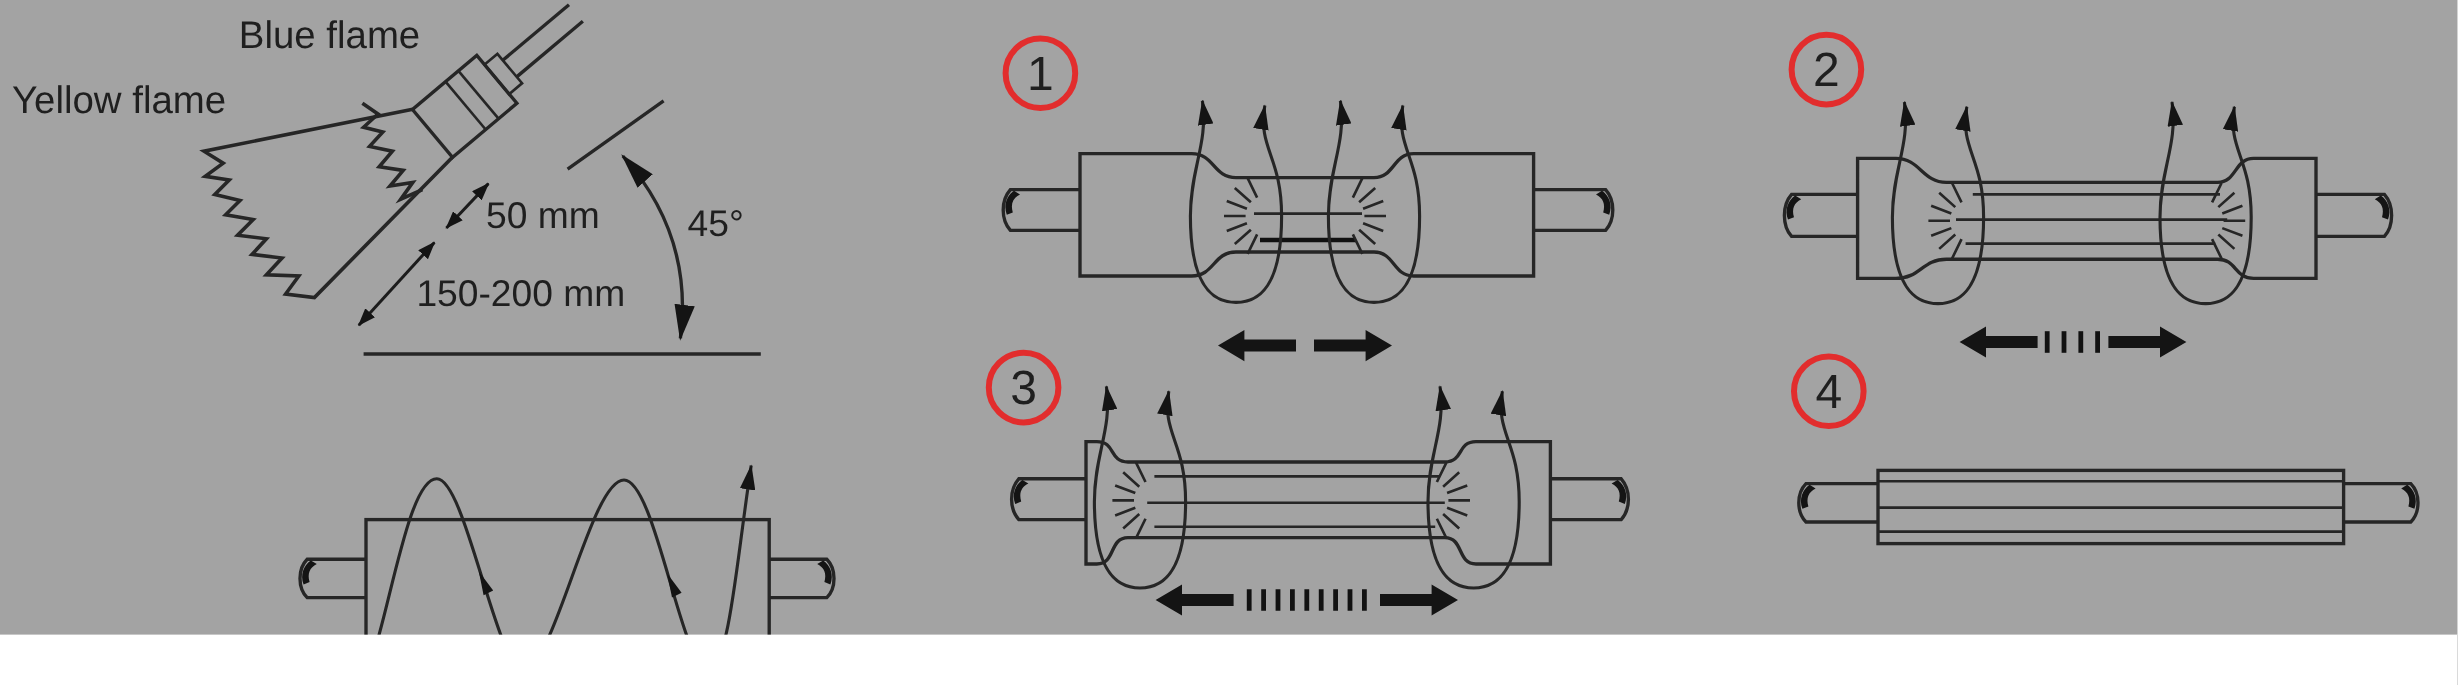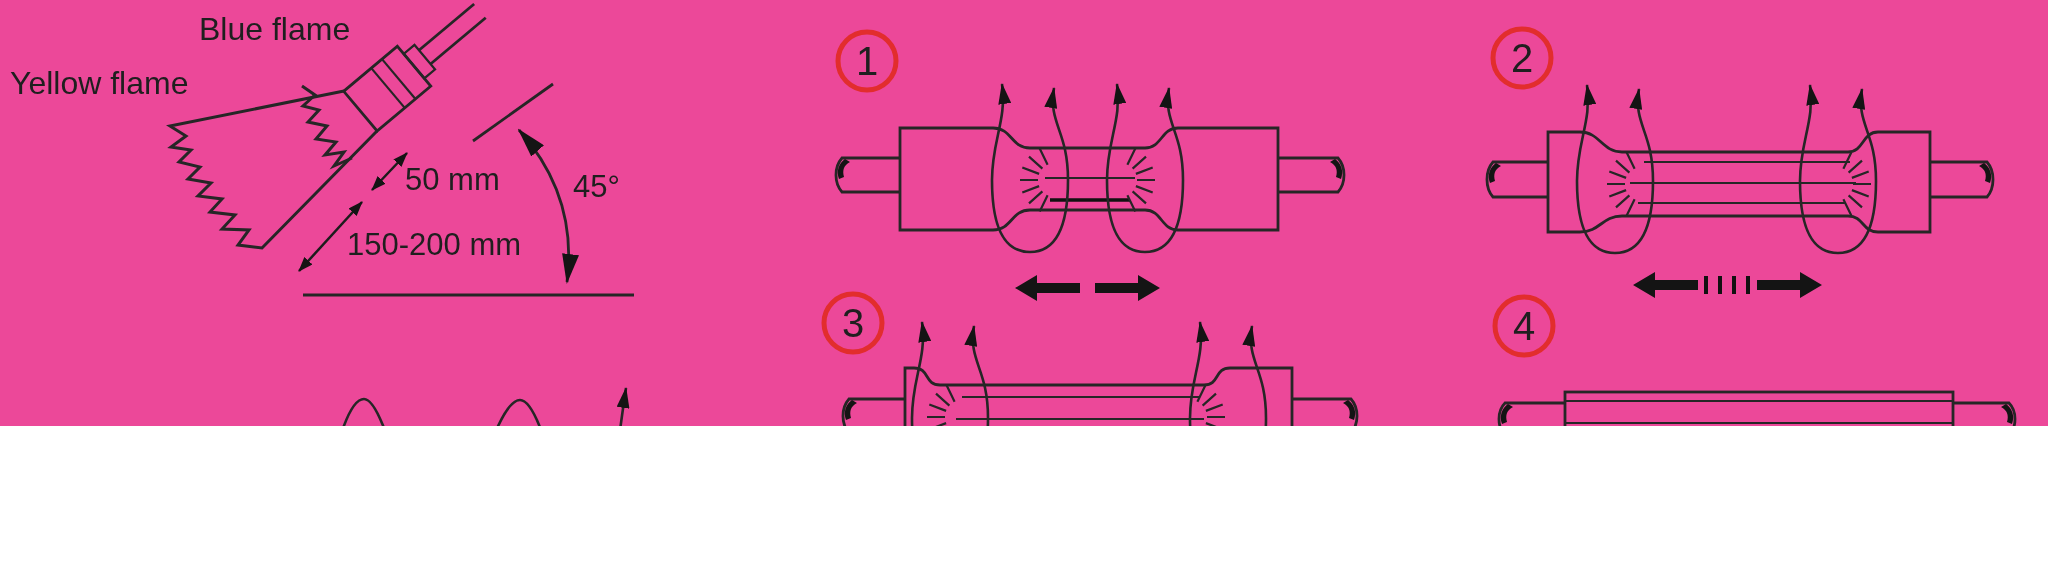--- a/index.html
+++ b/index.html
@@ -1,16 +1,16 @@
 <!DOCTYPE html>
 <html><head>
 <meta charset="utf-8">
 <style>
   html,body{margin:0;padding:0;background:#ffffff;}
-  .stage{width:2048px;height:426px;position:relative;background:#ec4899;overflow:hidden;text-decoration:underline;}
+  .stage{width:2048px;height:529px;position:relative;background:#a3a3a3;overflow:hidden;text-decoration:underline;}
   svg{display:block;}
   text{font-family:"Liberation Sans","DejaVu Sans",sans-serif;fill:#1f1f1f;}
   .lbl{font-size:31px;}
   .lbl-big{font-size:32px;}
   .stepnum{font-size:40px;}
   .ln{stroke:#262626;stroke-width:2.8;fill:none;}
   .ln-thin{stroke:#262626;stroke-width:2.2;fill:none;}
   .ln-dark{stroke:#111111;stroke-width:3.6;fill:none;}
   .zig{stroke:#262626;stroke-width:3;fill:none;stroke-linejoin:miter;}
   .rot{stroke:#262626;stroke-width:2.6;fill:none;}

